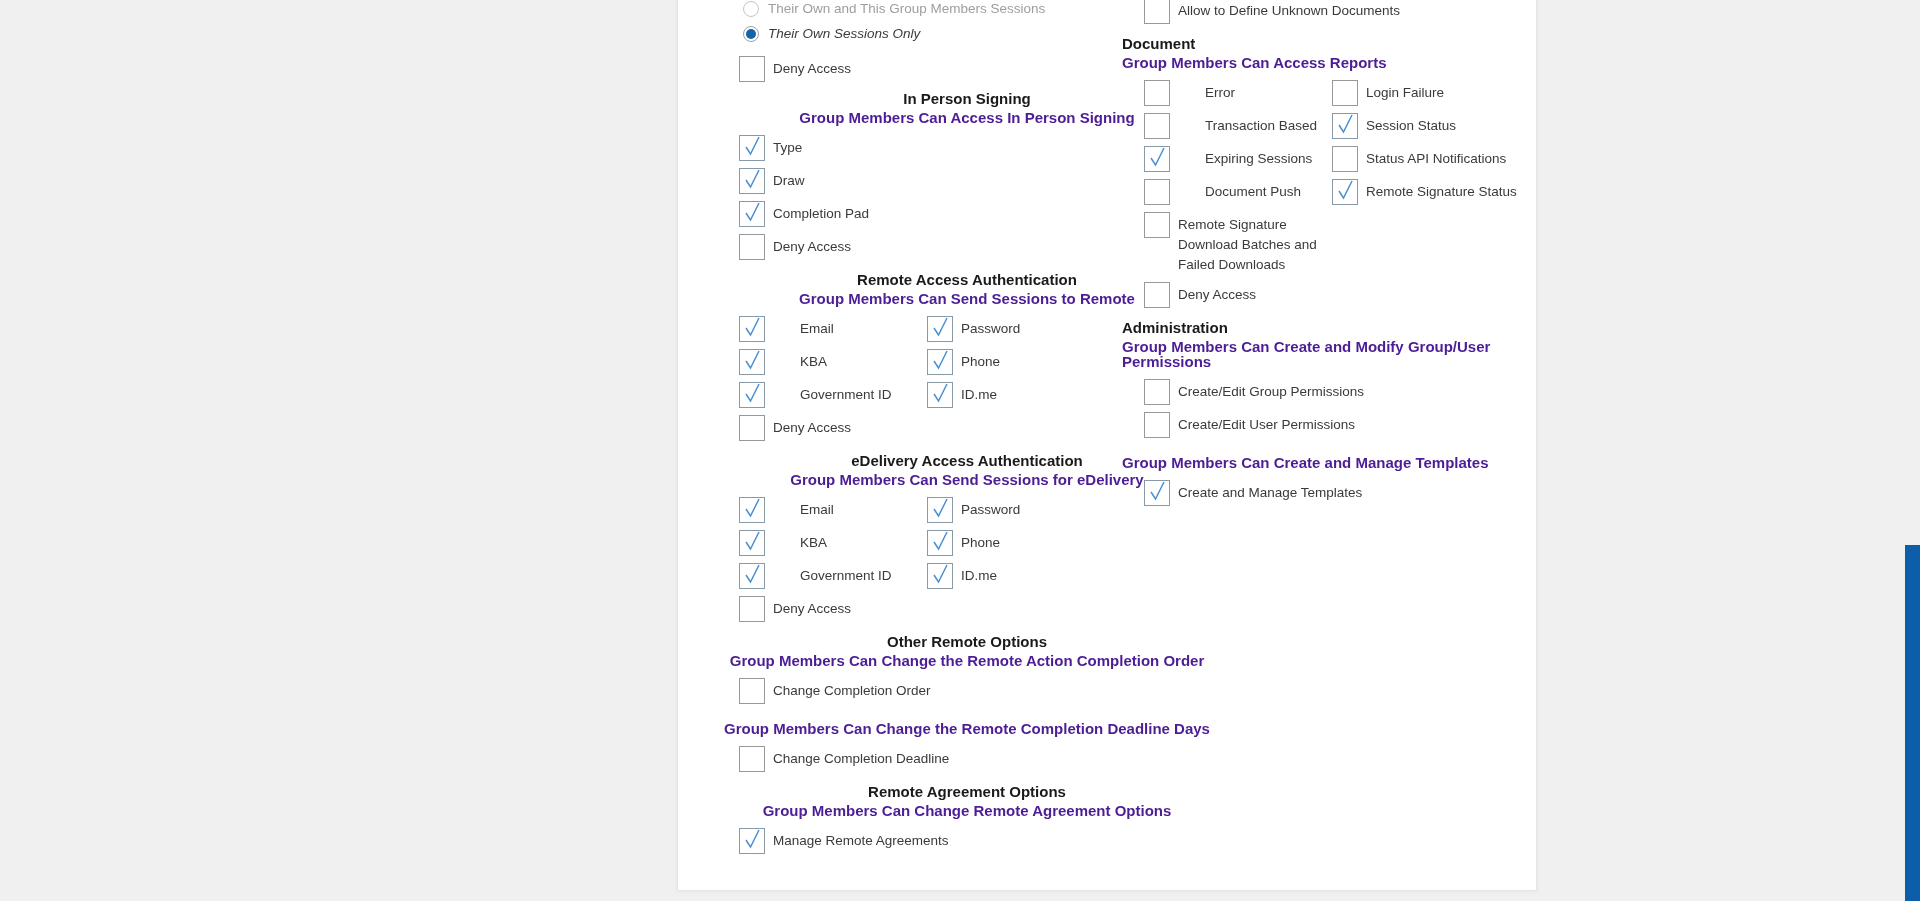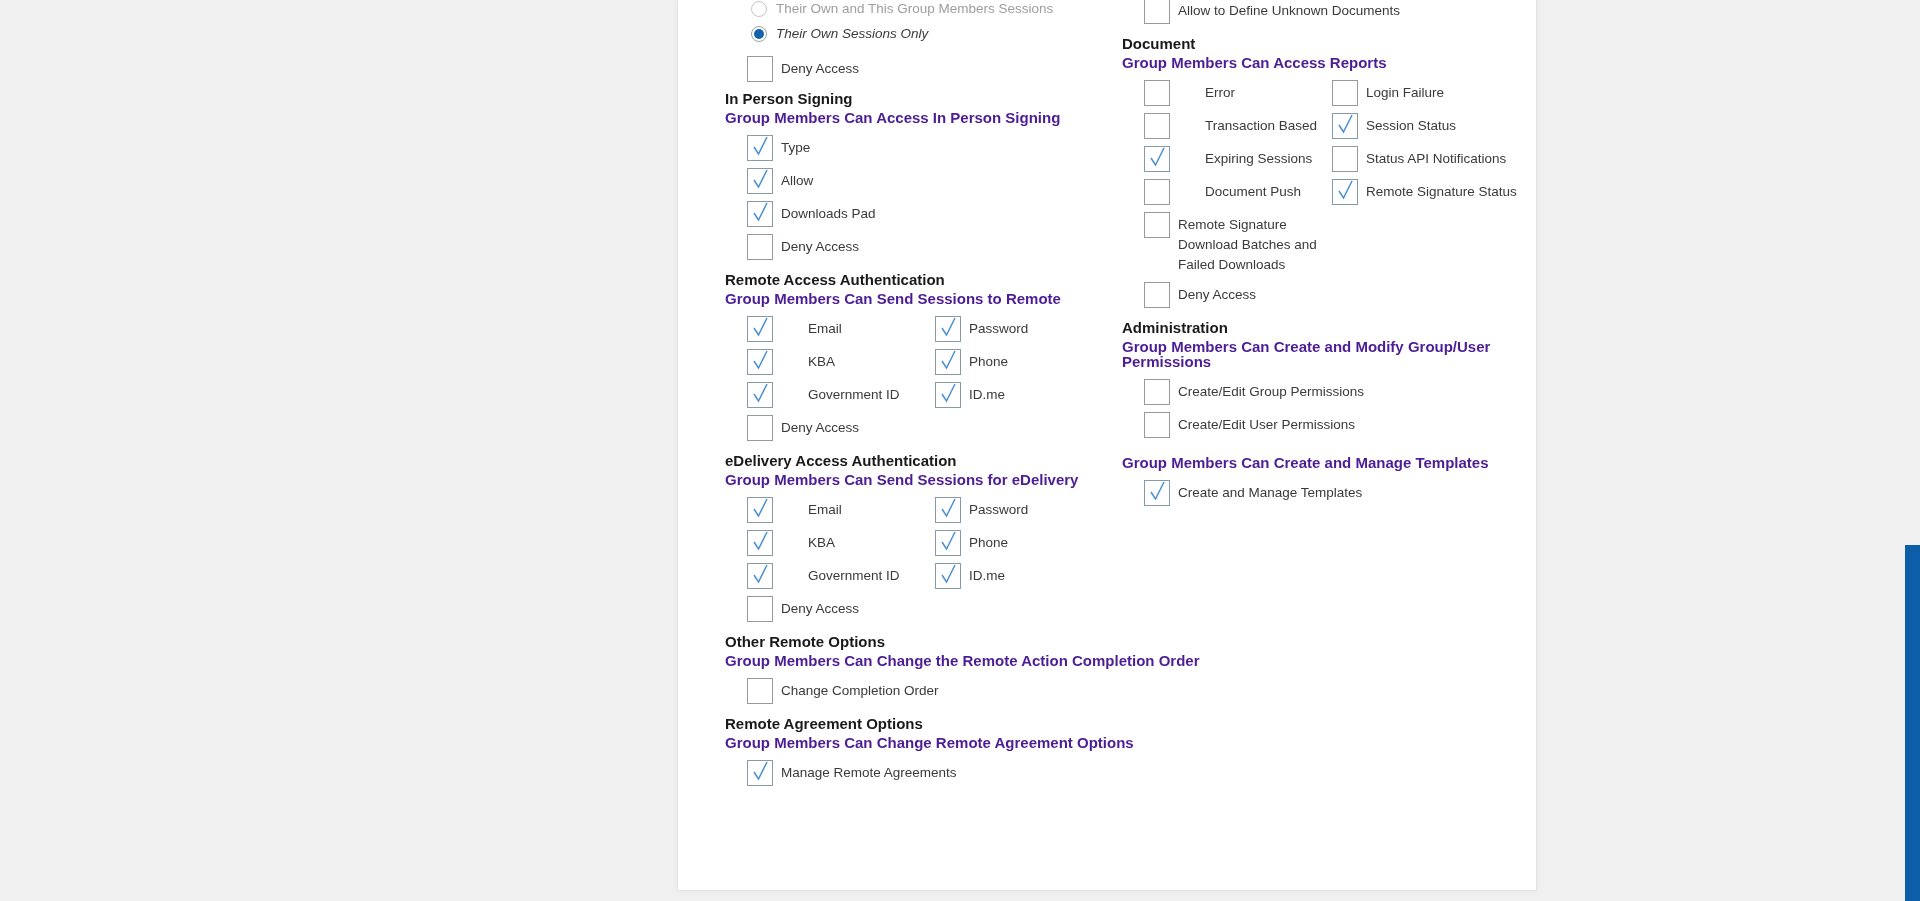--- a/index.html
+++ b/index.html
@@ -8,21 +8,21 @@
     width:1920px; height:901px; overflow:hidden; position:relative;
     background:#f0f0f1;
     font-family:"Liberation Sans", sans-serif;
   }
   .panel {
     position:absolute; left:677px; top:0; width:860px; height:891px;
     background:#ffffff; border:1px solid #e5e5e5; border-top:none;
     box-shadow:0 0 4px rgba(0,0,0,0.05);
   }
   .col { position:absolute; top:0; }
-  .col-left  { left:47px;  width:500px; }
+  .col-left  { left:39px;  width:500px;text-align:center; }
   .col-right { left:444px; width:405px; }
 
   
   .radio-row { display:flex; align-items:center; padding-left:26px; height:18px; }
   .radio-row + .radio-row { margin-top:7px;font-style:italic; }
   .radio {
     width:16px; height:16px; border-radius:50%; border:1px solid #c6c6c6;
     background:#fff; position:relative; flex:0 0 16px; cursor:pointer;
   }
   .radio.selected { border-color:#9aa3ab; }
@@ -102,31 +102,31 @@
                   <span class="cb-label">Type</span>
                 </div>
               </div>
               <div class="cb-row">
                 <div class="cb-cell">
                   <span class="cb checked">
                     <svg width="20" height="24" viewBox="0 0 20 24" class="check-svg">
                       <polyline points="4,14 8.5,21 17,4" fill="none" stroke="#4a90d2" stroke-width="1.5"></polyline>
                     </svg>
                   </span>
-                  <span class="cb-label">Allow</span>
-                </div>
-              </div>
-              <div class="cb-row">
-                <div class="cb-cell">
-                  <span class="cb checked">
-                    <svg width="20" height="24" viewBox="0 0 20 24" class="check-svg">
-                      <polyline points="4,14 8.5,21 17,4" fill="none" stroke="#4a90d2" stroke-width="1.5"></polyline>
-                    </svg>
-                  </span>
-                  <span class="cb-label">Downloads Pad</span>
+                  <span class="cb-label">Draw</span>
+                </div>
+              </div>
+              <div class="cb-row">
+                <div class="cb-cell">
+                  <span class="cb checked">
+                    <svg width="20" height="24" viewBox="0 0 20 24" class="check-svg">
+                      <polyline points="4,14 8.5,21 17,4" fill="none" stroke="#4a90d2" stroke-width="1.5"></polyline>
+                    </svg>
+                  </span>
+                  <span class="cb-label">Completion Pad</span>
                 </div>
               </div>
               <div class="cb-row">
                 <div class="cb-cell">
                   <span class="cb"></span>
                   <span class="cb-label">Deny Access</span>
                 </div>
               </div>
             </div>
           </div>
@@ -269,20 +269,31 @@
         </div>
         <div class="section">
           <h3>Other Remote Options</h3>
           <div class="group">
             <h4>Group Members Can Change the Remote Action Completion Order</h4>
             <div class="rows">
               <div class="cb-row">
                 <div class="cb-cell">
                   <span class="cb"></span>
                   <span class="cb-label">Change Completion Order</span>
+                </div>
+              </div>
+            </div>
+          </div>
+          <div class="group">
+            <h4>Group Members Can Change the Remote Completion Deadline Days</h4>
+            <div class="rows">
+              <div class="cb-row">
+                <div class="cb-cell">
+                  <span class="cb"></span>
+                  <span class="cb-label">Change Completion Deadline</span>
                 </div>
               </div>
             </div>
           </div>
         </div>
         <div class="section">
           <h3>Remote Agreement Options</h3>
           <div class="group">
             <h4>Group Members Can Change Remote Agreement Options</h4>
             <div class="rows">

